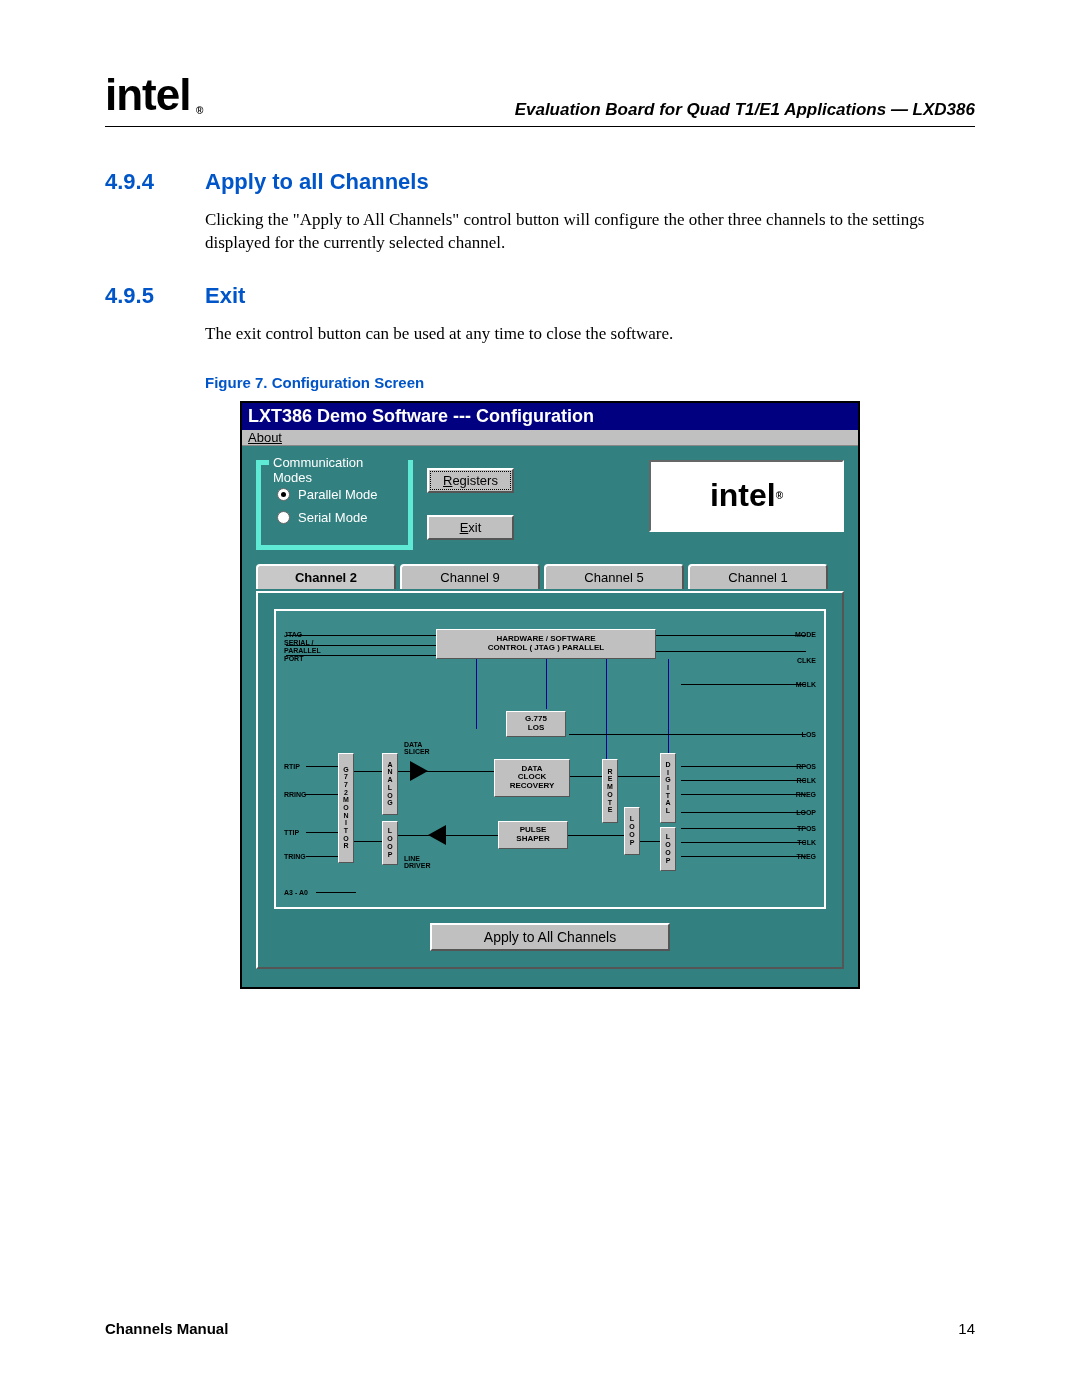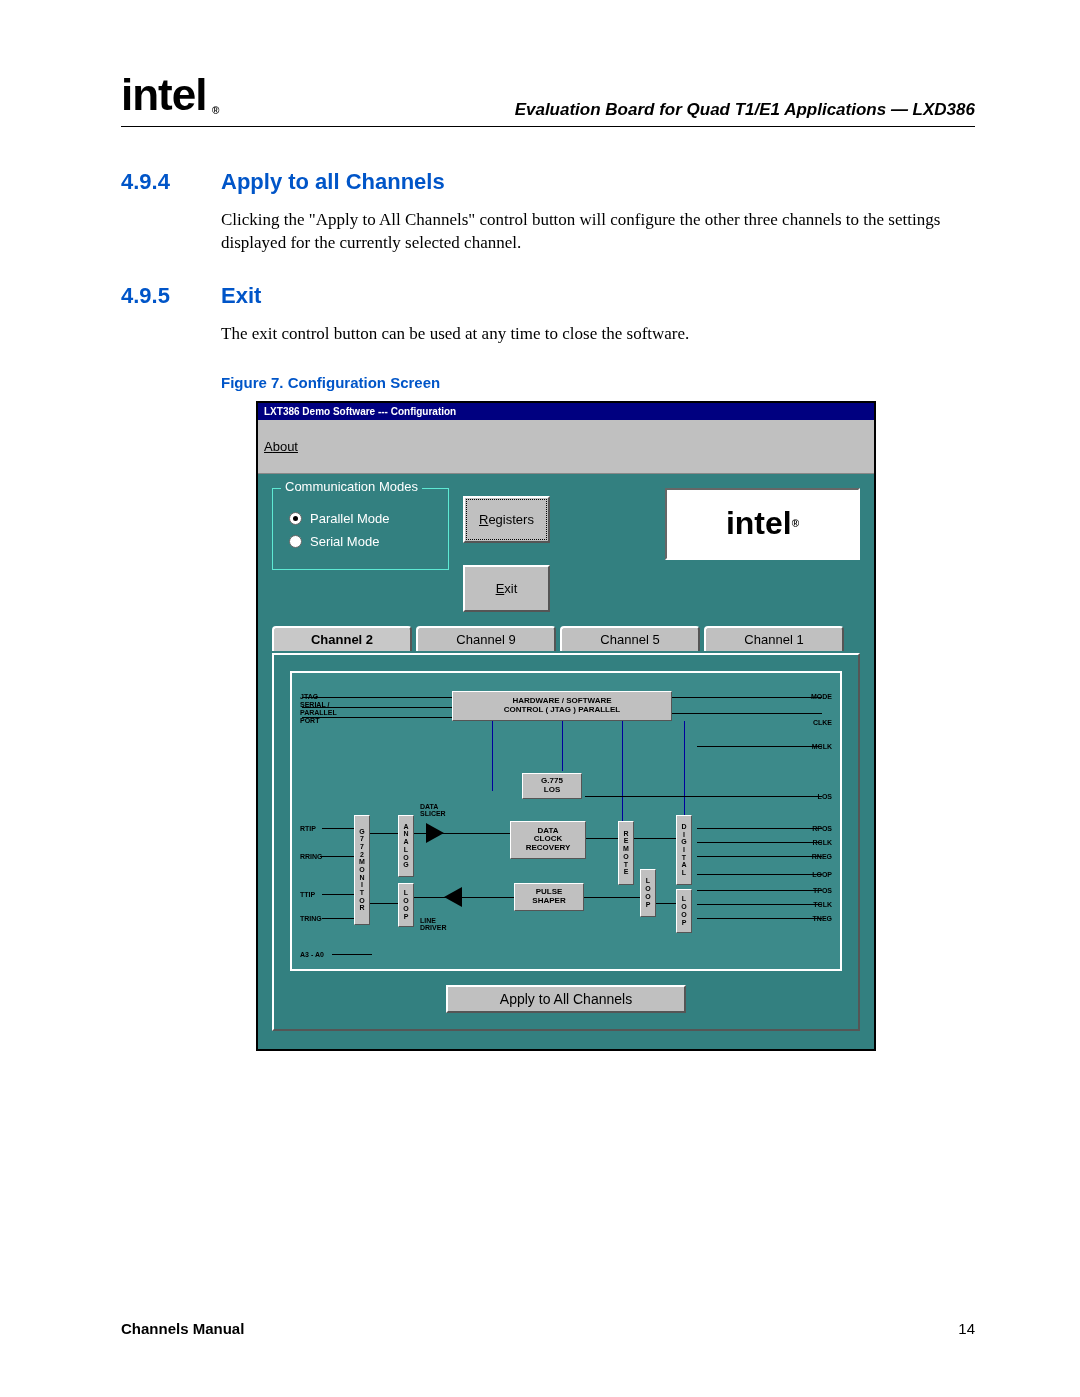--- a/index.html
+++ b/index.html
@@ -9,21 +9,20 @@
     background: #fff;
     font-family: "Times New Roman", serif;
     position: relative;
     color: #000;
   }
   .page {
     padding: 70px 105px 60px 105px;
     display: flex;
     flex-direction: column;
     min-height: 100%;
-    margin-left: 16px;
   }
   .header-row {
     display: flex;
     align-items: flex-end;
     justify-content: space-between;
     border-bottom: 1px solid #000;
     padding-bottom: 6px;
     margin-bottom: 42px;
   }
   .intel-logo {
@@ -81,45 +80,45 @@
   .config-window {
     margin-left: 135px;
     width: 620px;
     border: 2px solid #000;
     font-family: "MS Sans Serif", Arial, sans-serif;
   }
   .titlebar {
     background: #000080;
     color: #fff;
     font-weight: bold;
-    font-size: 10px;
+    font-size: 18px;
     padding: 3px 6px;
   }
   .menubar {
     background: #c0c0c0;
     border-bottom: 1px solid #888;
     font-size: 13px;
-    padding: 19px 6px;
+    padding: 0 6px;
   }
   .menubar span { text-decoration: underline; text-decoration-color:#000; }
   .client {
     background: #338080;
     padding: 14px 14px 18px 14px;
   }
   .top-row {
     display: flex;
     gap: 14px;
     align-items: flex-start;
     margin-bottom: 14px;
   }
   .group-box {
-    border: 1px solid #5eead4;
+    border: 5px solid #5eead4;
     position: relative;
     padding: 14px 16px 12px 16px;
-    width: 177px;
+    width: 157px;
   }
   .group-box .legend {
     position: absolute;
     top: -10px;
     left: 8px;
     background: #338080;
     color: #fff;
     font-size: 13px;
     padding: 0 4px;
   }
@@ -141,21 +140,21 @@
   }
   .btn-col {
     display: flex; flex-direction: column; gap: 22px;
     padding-top: 8px;
   }
   .win-btn {
     background: #c0c0c0;
     border-top: 2px solid #fff; border-left: 2px solid #fff;
     border-right: 2px solid #555; border-bottom: 2px solid #555;
     font-size: 13px;
-    padding: 14px 14px;
+    padding: 3px 14px;
     text-align: center;
     min-width: 80px;
   }
   .win-btn.focused { outline: 1px dotted #000; outline-offset: -4px; }
   .logo-box {
     background: #fff;
     width: 195px; height: 72px;
     border-top: 2px solid #666; border-left: 2px solid #666;
     border-right: 2px solid #fff; border-bottom: 2px solid #fff;
     display: flex; align-items: center; justify-content: center;

